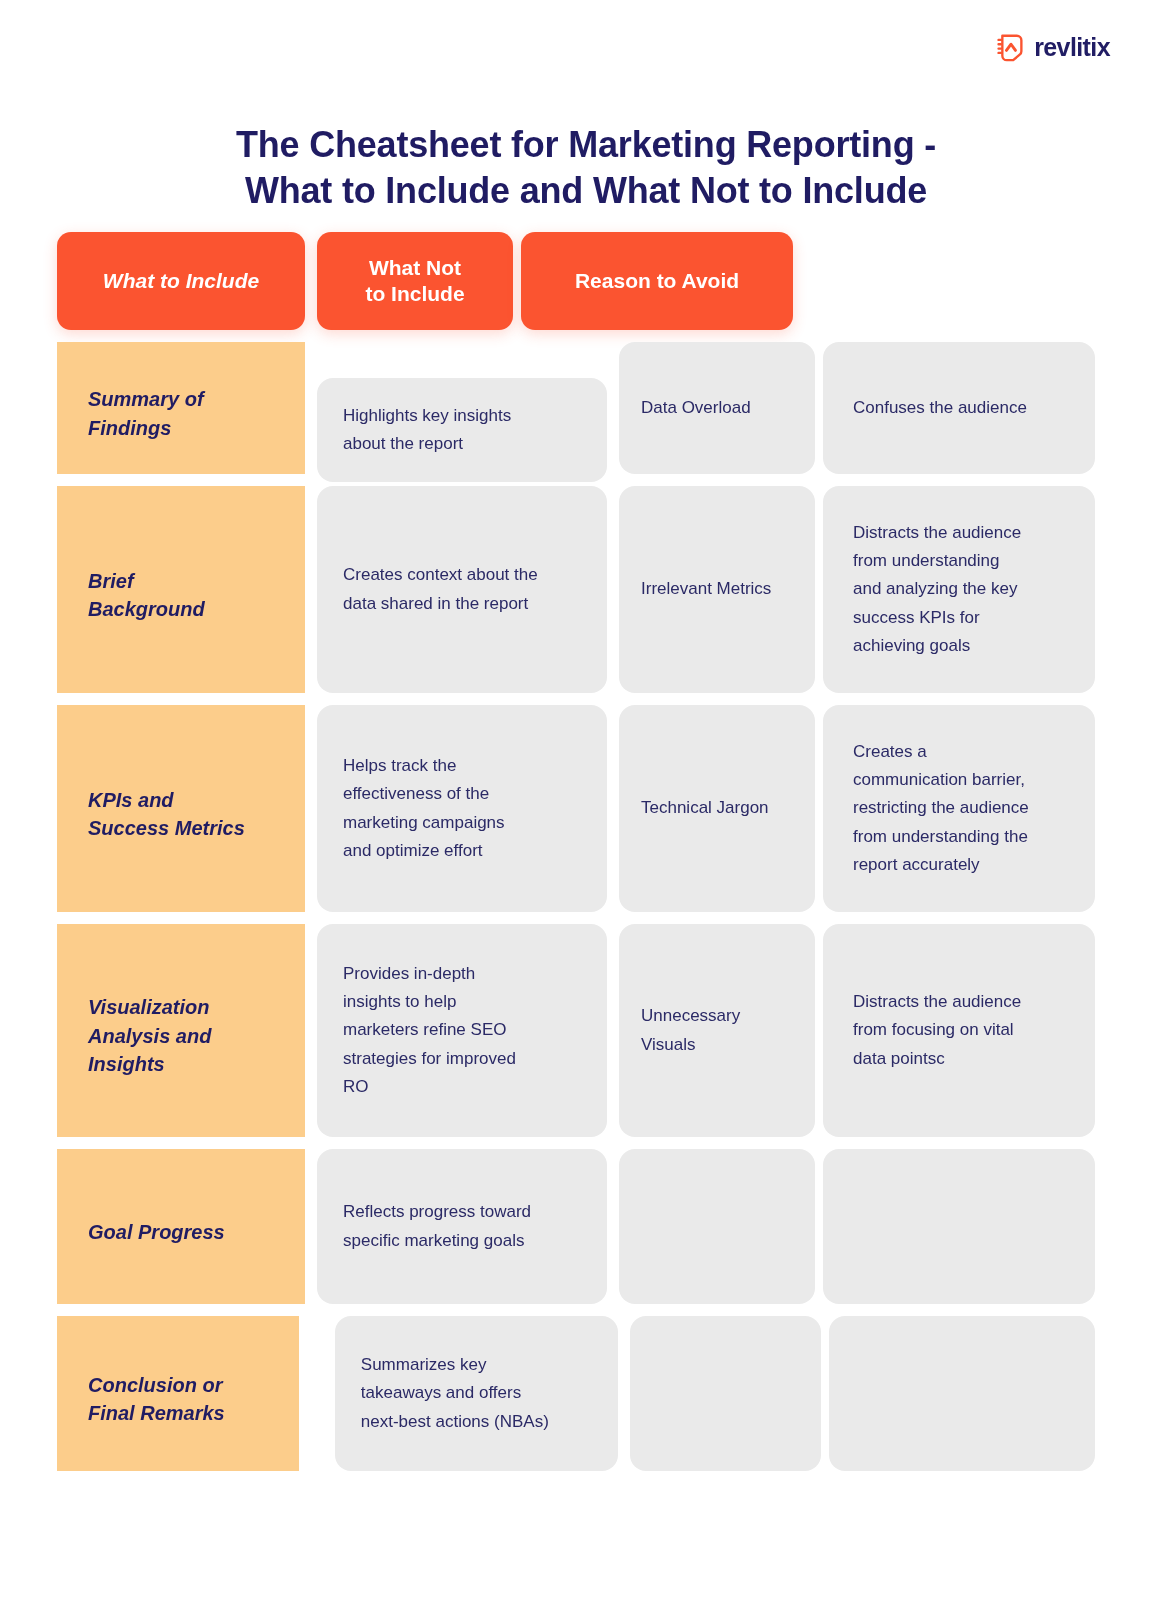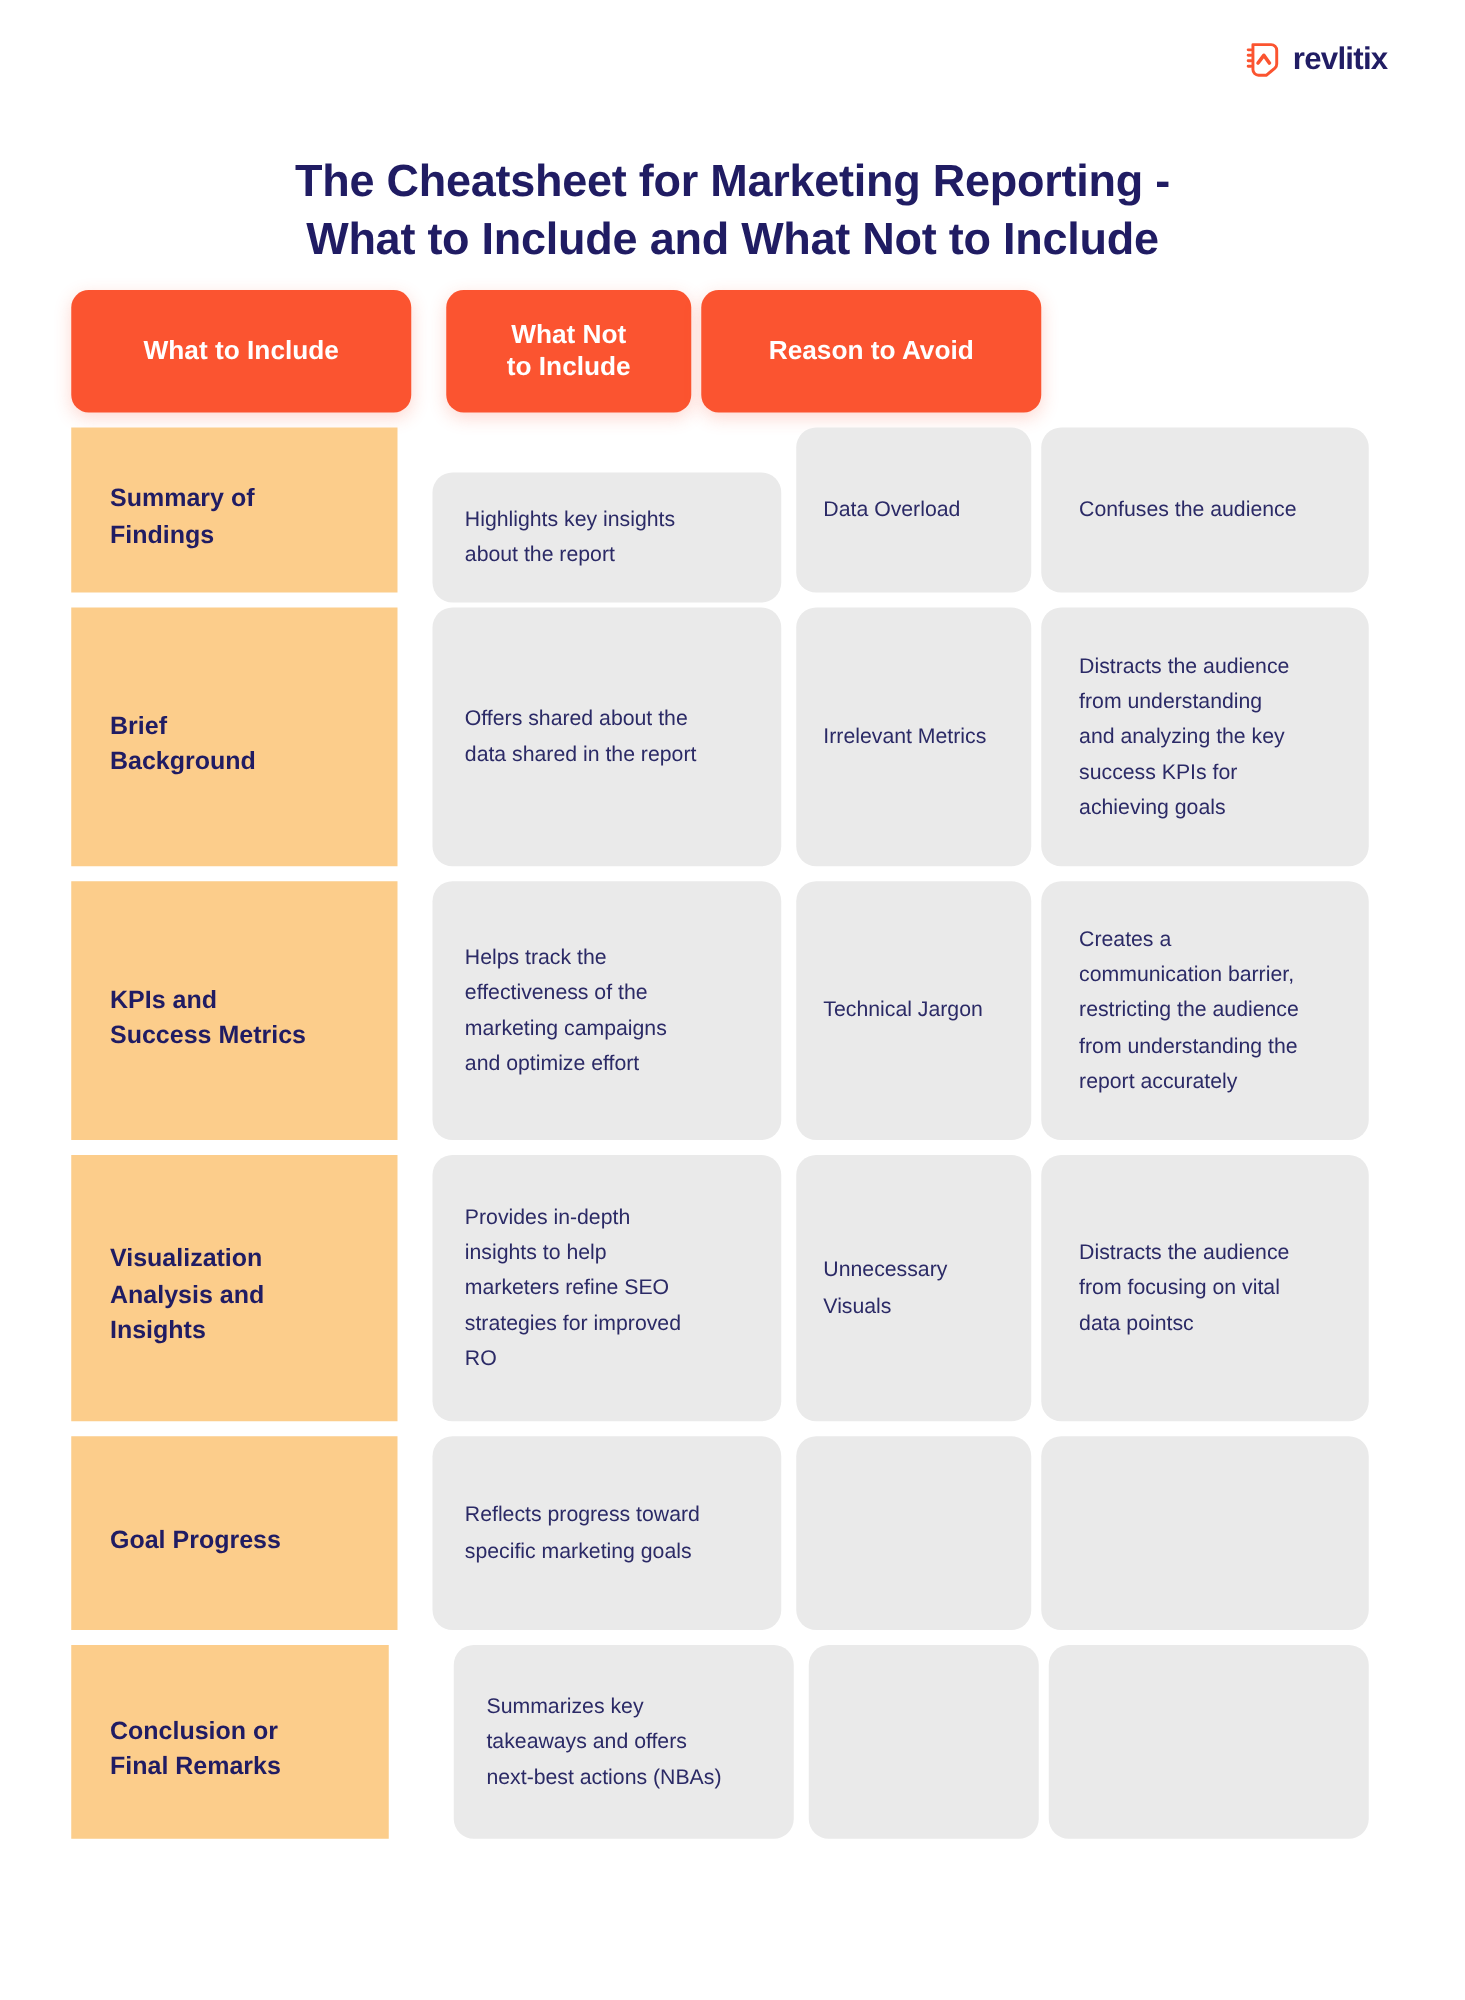--- a/index.html
+++ b/index.html
@@ -74,21 +74,21 @@
   }
   .row:last-child { margin-bottom: 0; }
 
   .cell {
     box-sizing: border-box;
     display: flex;
     align-items: center;
   }
 
   
-  .c1 { width: 272px; margin-right: 28px; }
+  .c1 { width: 248px; margin-right: 12px; font-style: italic; }
   .c2 { width: 290px; margin-right: 12px; }
   .c3 { width: 196px; margin-right: 8px; }
   .c4 { width: 272px; }
 
   
   .head-row { height: 98px; margin-bottom: 12px; }
   .head-cell {
     background: #fb5430;
     border-radius: 14px;
     color: #ffffff;
@@ -199,21 +199,21 @@
         </div>
         <div class="row" style="height: 207px;">
           <div class="cell cat-cell c1" style="height: 207px;">
             <div>
               <span class="cell-text">Brief</span>
               <span class="cell-text">Background</span>
             </div>
           </div>
           <div class="cell body-cell c2" style="height: 207px;">
             <div>
-              <span class="cell-text">Offers shared about the</span>
+              <span class="cell-text">Creates context about the</span>
               <span class="cell-text">data shared in the report</span>
             </div>
           </div>
           <div class="cell body-cell c3" style="height: 207px;">
             <div>
               <span class="cell-text">Irrelevant Metrics</span>
             </div>
           </div>
           <div class="cell body-cell c4" style="height: 207px;">
             <div>

